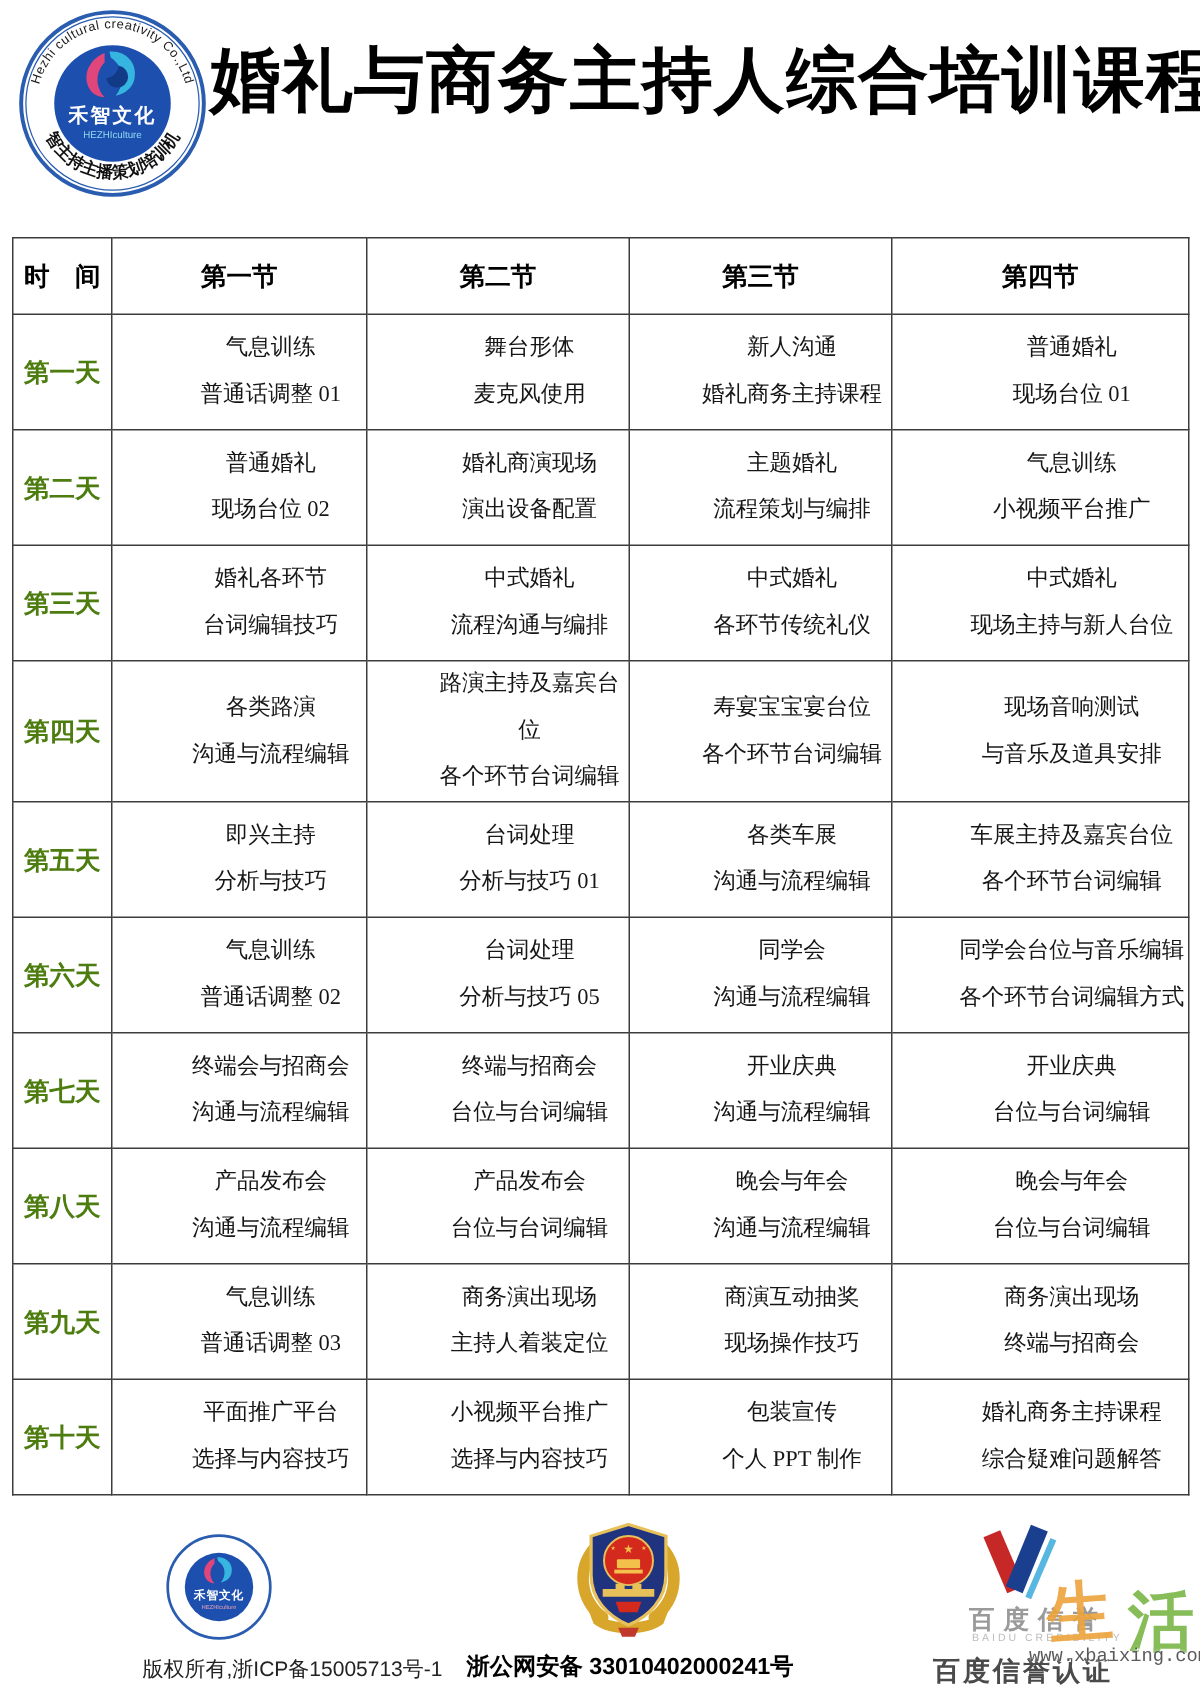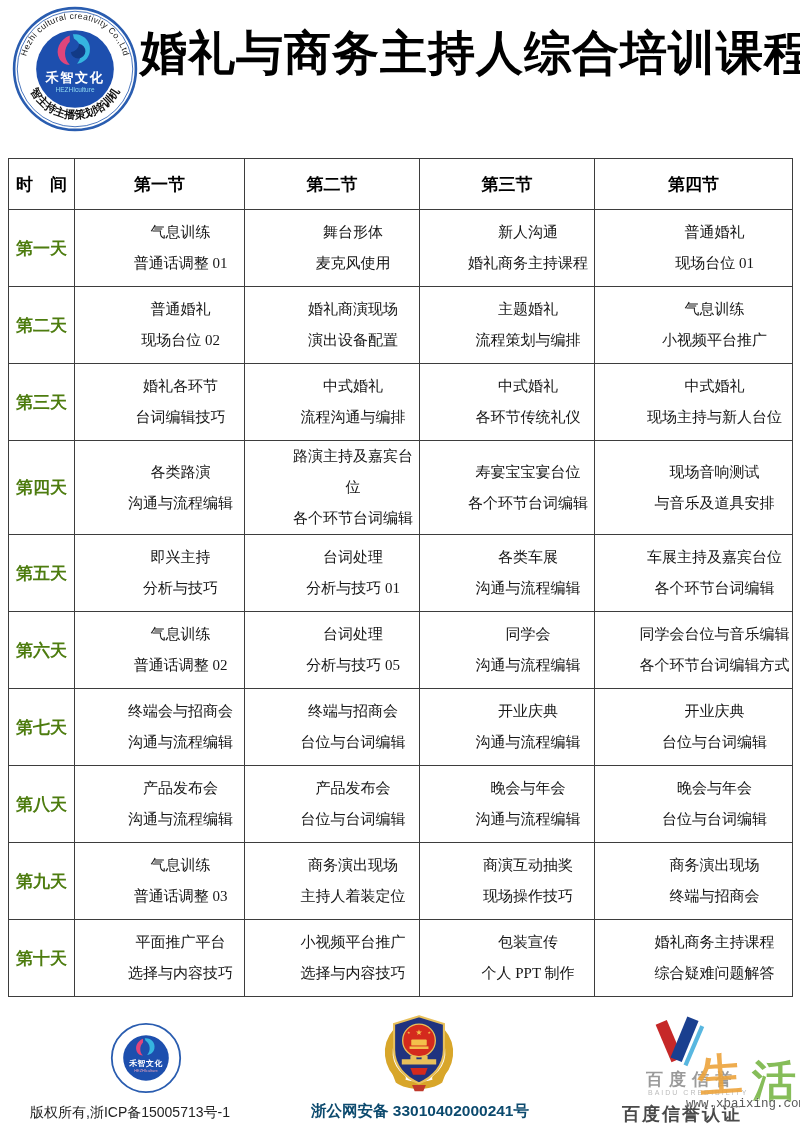--- a/index.html
+++ b/index.html
@@ -21,25 +21,25 @@
       font-family:"Liberation Serif","DejaVu Serif",serif;color:#000;margin-top:44px;}
   .schedule tbody th{font-size:17px;font-weight:bold;
       font-family:"Liberation Serif","DejaVu Serif",serif;color:#4d7c0f;}
   .schedule tbody tr{height:77px;}
   .schedule td{font-family:"Liberation Serif","DejaVu Serif",serif;
       font-size:15px;color:#161616;padding-left:42px;}
   .schedule td div{line-height:31px;}
 
   
   .footer-logo{position:absolute;left:110px;top:1022px;width:72px;height:72px;}
-  .copyright{position:absolute;left:30px;top:1104px;width:330px;text-align:left;
+  .copyright{position:absolute;left:30px;top:1104px;width:330px;text-align:center;
       font-size:14px;color:#222;}
   .police-emblem{position:absolute;left:376px;top:1010px;width:86px;height:84px;}
   .police-record{position:absolute;left:295px;top:1101px;width:250px;text-align:center;
-      font-size:15.5px;font-weight:bold;color:#0c4a6e;}
+      font-size:15.5px;font-weight:bold;color:#000000;}
   .baidu-logo{position:absolute;left:650px;top:1014px;width:56px;height:58px;}
   .baidu-cn{position:absolute;left:646px;top:1068px;width:130px;font-size:17px;
       font-weight:bold;color:#9a9a9a;letter-spacing:6px;}
   .baidu-en{position:absolute;left:648px;top:1089px;width:140px;font-size:7px;
       color:#bcbcbc;letter-spacing:2px;}
   .baidu-cert{position:absolute;left:622px;top:1102px;width:170px;font-size:18px;
       font-weight:bold;color:#4a4a4a;letter-spacing:2px;}
 
   
   .wm-char1{position:absolute;left:698px;top:1046px;font-size:44px;font-weight:bold;

